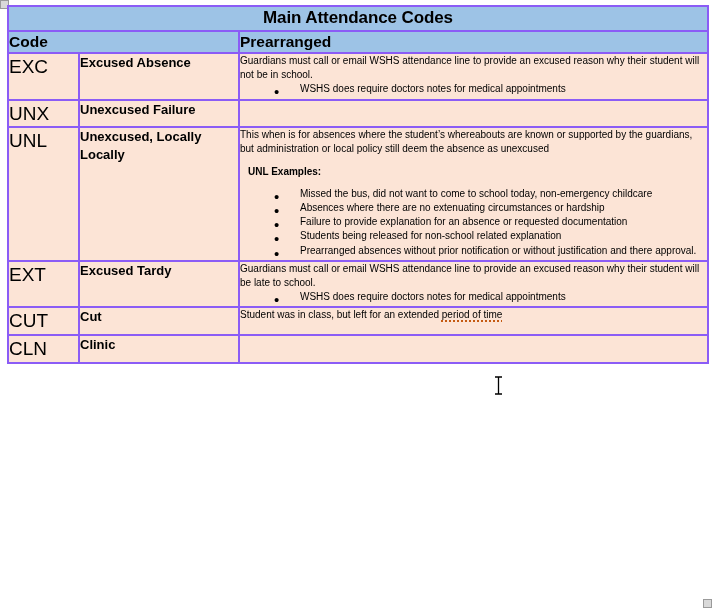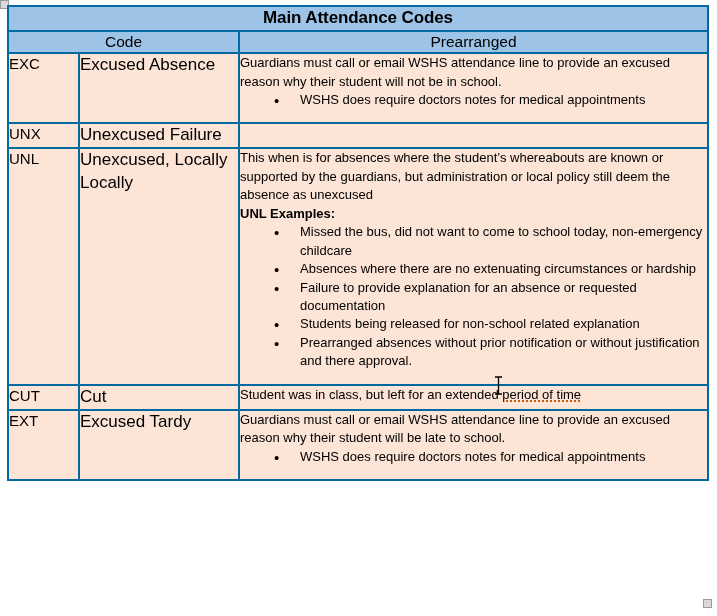--- a/index.html
+++ b/index.html
@@ -39,74 +39,73 @@
     position: absolute;
     left: 7px;
     top: 5px;
     width: 700px;
     border-collapse: collapse;
     table-layout: fixed;
     background: #fce4d6;
   }
   table.codes-table td,
   table.codes-table th {
-    border: 2px solid #0369a1;
+    border: 2px solid #8b5cf6;
     padding: 0;
     vertical-align: top;
     background: #fce4d6;
     color: #000000;
   }
 
   
   .title-cell {
     background: #9dc3e6 !important;
     text-align: center;
     font-weight: bold;
     font-size: 17px;
     line-height: 1.35;
     padding: 3px 4px 4px 4px;
     letter-spacing: -0.1px;
   }
   .colhead {
     background: #9dc3e6 !important;
-    text-align: center;
-    font-weight: normal;
+    font-weight: bold;
     font-size: 15.5px;
     line-height: 1.3;
     padding: 2px 4px 3px 4px;
   }
 
   
   .code-abbr {
-    font-size: 15px;
+    font-size: 19px;
     line-height: 1.35;
     padding: 3px 4px 3px 7px;
     white-space: nowrap;
   }
   .code-name {
-    font-size: 17px;
-    font-weight: normal;
+    font-size: 13px;
+    font-weight: bold;
     line-height: 1.35;
     padding: 3px 4px 3px 7px;
   }
   .info-cell {
-    font-size: 13px;
+    font-size: 10px;
     line-height: 1.42;
     padding: 3px 6px 4px 7px;
   }
   .info-cell p {
     margin: 0;
   }
   .info-cell .lead-bold {
     font-weight: bold;
-    margin: 0;
+    margin: 8px;
   }
   .info-cell ul {
     margin: 0;
-    padding: 0 0 13px 60px;
+    padding: 0 0 2px 60px;
     list-style: none;
   }
   .info-cell ul li {
     position: relative;
     margin: 0;
     padding: 0 0 0 0;
     line-height: 1.42;
   }
   .info-cell ul li::before {
     content: "\2022";
@@ -186,39 +185,44 @@
             <li>Absences where there are no extenuating circumstances or hardship</li>
             <li>Failure to provide explanation for an absence or requested documentation</li>
             <li>Students being released for non-school related explanation</li>
             <li>Prearranged absences without prior notification or without justification and there approval.</li>
           </ul>
         </td>
       </tr>
 
 
       <tr>
-        <td class="code-abbr">CUT</td>
-        <td class="code-name">Cut</td>
-        <td class="info-cell">
-          <p><span>Student was in class, but left for an extended </span><span class="spell-flag">period of time</span></p>
-        </td>
-      </tr>
-
-      <tr>
         <td class="code-abbr">EXT</td>
         <td class="code-name">Excused Tardy</td>
         <td class="info-cell">
           <p>Guardians must call or email WSHS attendance line to provide an excused reason why their student will be late to school.</p>
           <ul>
             <li>WSHS does require doctors notes for medical appointments</li>
           </ul>
         </td>
       </tr>
 
-
+      <tr>
+        <td class="code-abbr">CUT</td>
+        <td class="code-name">Cut</td>
+        <td class="info-cell">
+          <p><span>Student was in class, but left for an extended </span><span class="spell-flag">period of time</span></p>
+        </td>
+      </tr>
+
+
+      <tr>
+        <td class="code-abbr">CLN</td>
+        <td class="code-name">Clinic</td>
+        <td class="info-cell">&nbsp;</td>
+      </tr>
     </tbody>
   </table>
 
   <svg class="ibeam-cursor" viewBox="0 0 9 19">
     <path d="M1 1 H8 M4.5 1 V18 M1 18 H8" stroke="#000000" stroke-width="1.3" fill="none" stroke-linecap="butt"></path>
   </svg>
 
 </div>
 
 </body></html>

